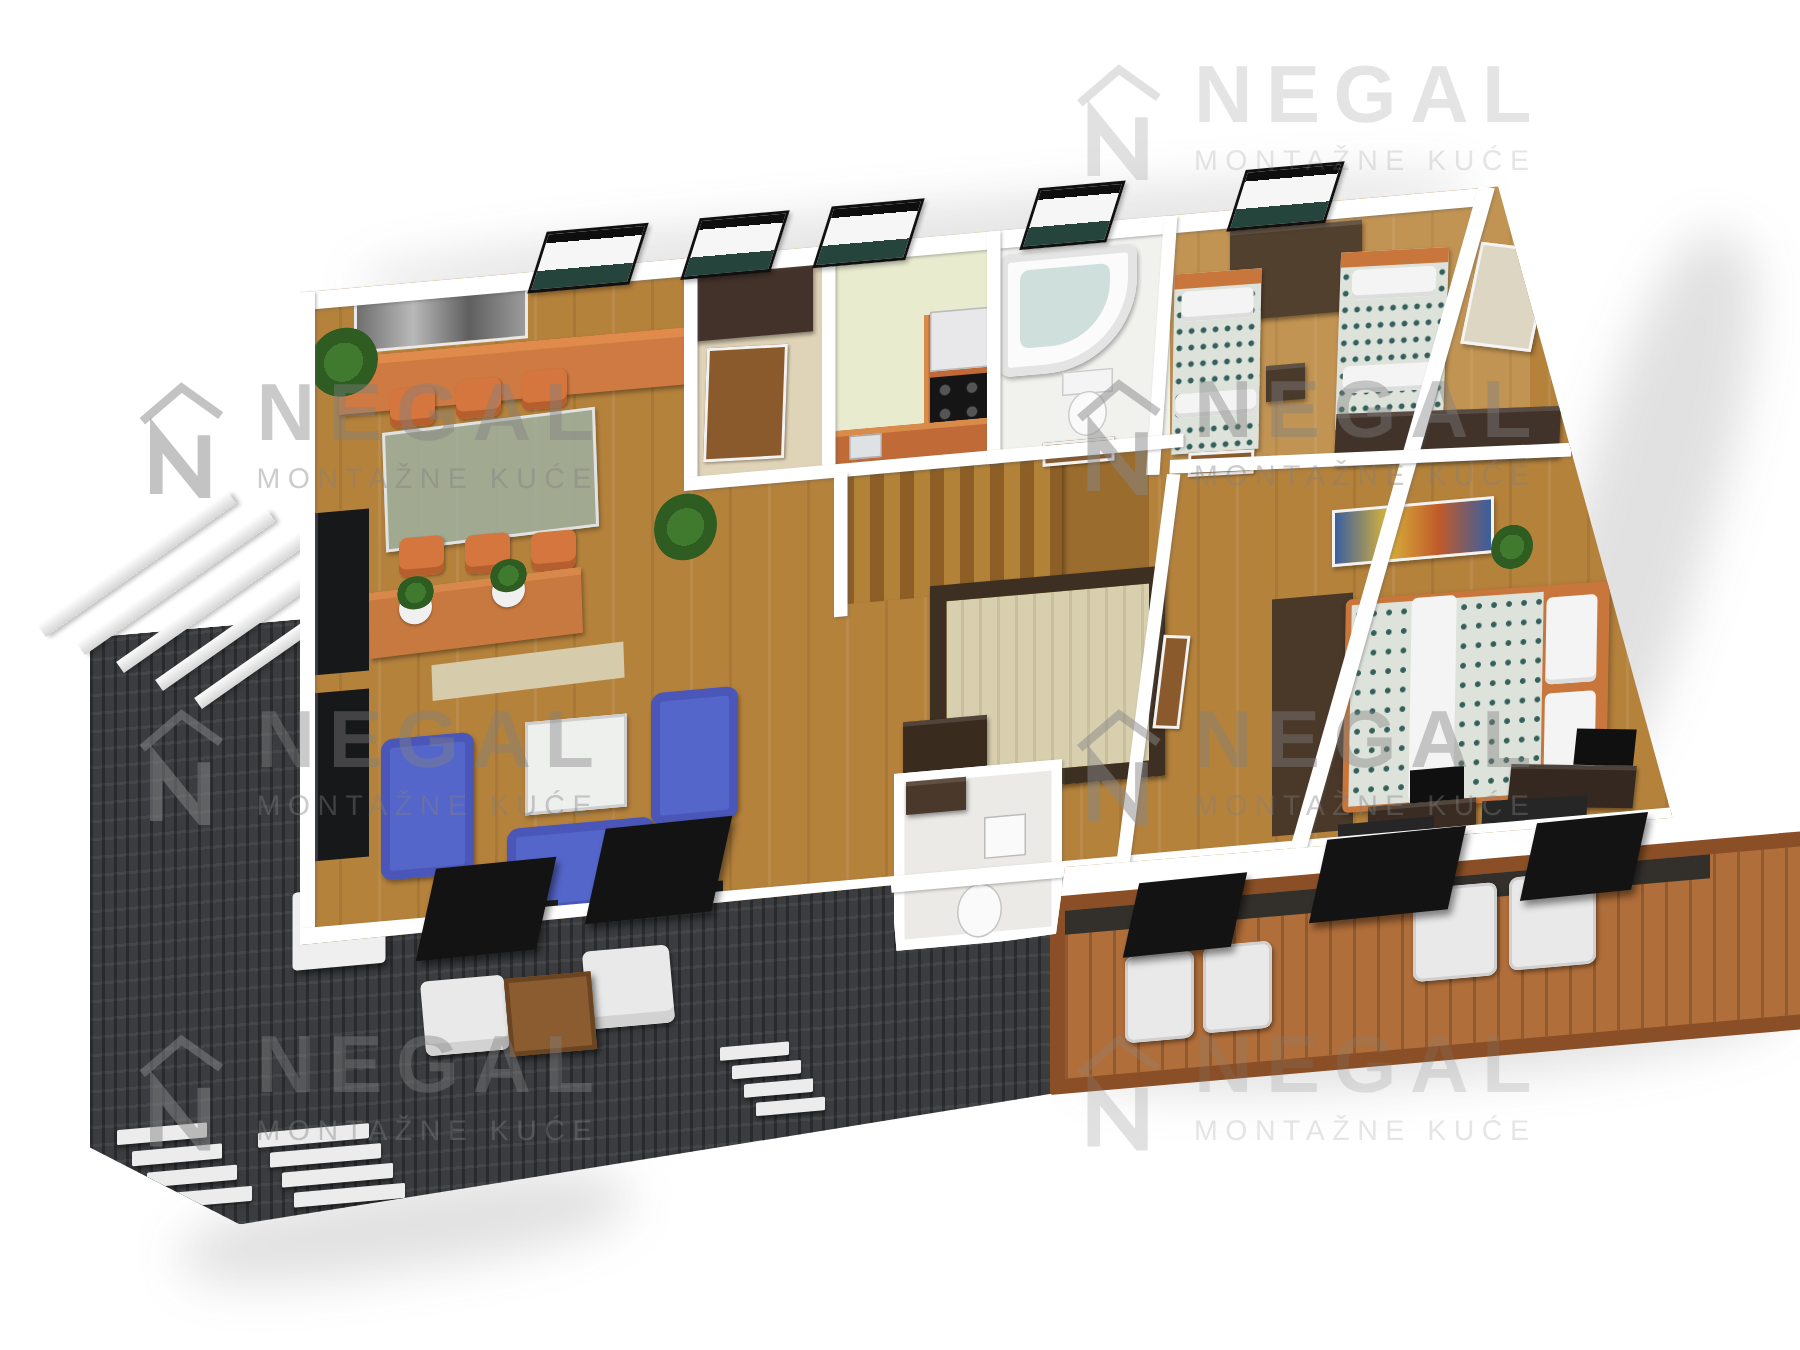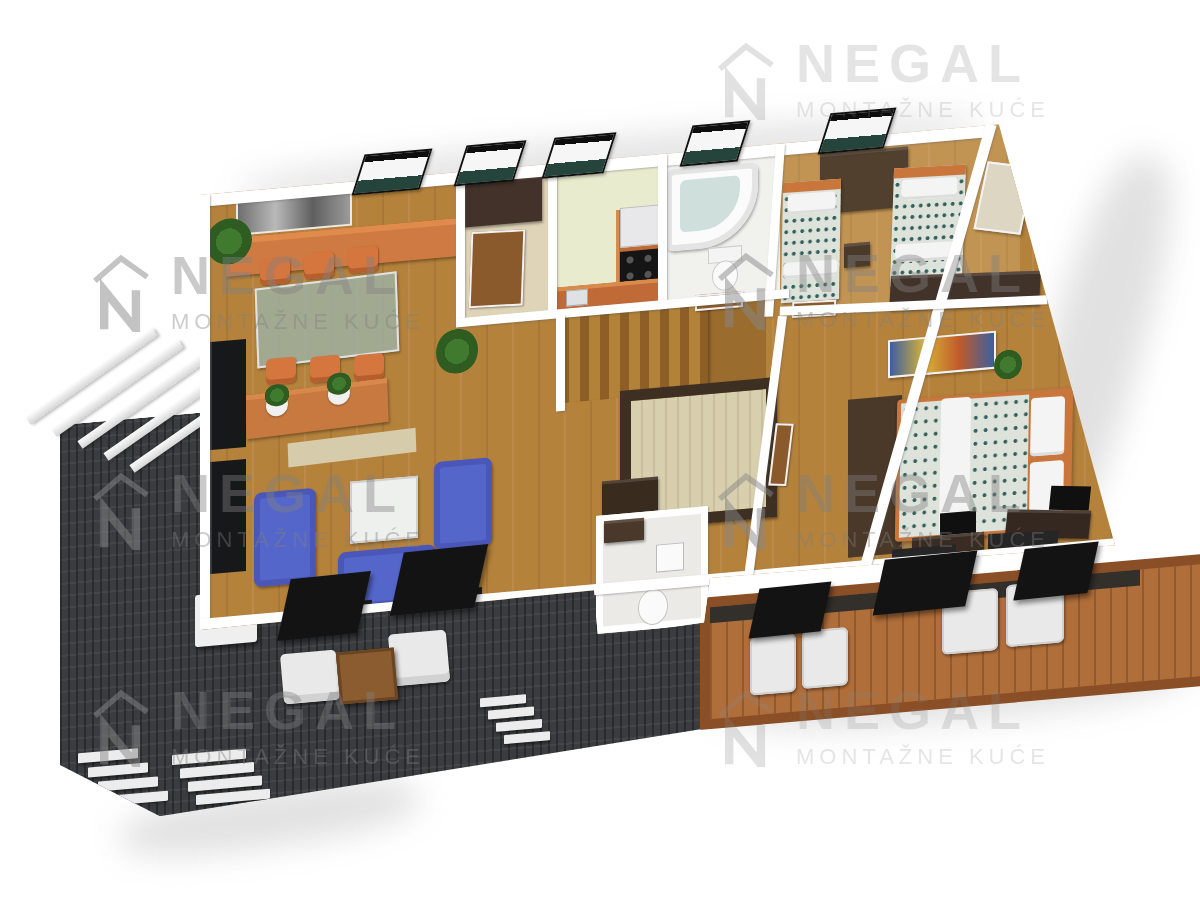--- a/index.html
+++ b/index.html
@@ -46,21 +46,21 @@
   .bedpattern{background-color:#dde2da;
      background-image:radial-gradient(circle,#33605c 1.6px,transparent 2.2px);background-size:8px 11px;}
   .pillow{position:absolute;background:#f4f4f4;border-radius:4px;box-shadow:inset 0 -3px 0 #ddd;}
   .plant{position:absolute;background:radial-gradient(circle at 50% 50%,#3f7a2e 0 40%,#2e5c21 40% 70%,transparent 72%);border-radius:50%;}
   .pot{position:absolute;background:#f0f0f0;border-radius:50%;box-shadow:0 1px 2px rgba(0,0,0,.3);}
   .darkwood{position:absolute;background:#3f3022;box-shadow:inset 0 3px 0 rgba(255,255,255,.12),1px 2px 3px rgba(0,0,0,.4);}
   
   .wm{position:absolute;z-index:6;display:flex;align-items:flex-start;gap:22px;pointer-events:none;}
   .wm-faint{opacity:.5;}
   .wm-brand{font-size:54px;font-weight:bold;letter-spacing:9px;line-height:.95;color:rgba(128,128,128,.42);}
-  .wm-tagline{font-size:22px;letter-spacing:5px;margin-top:8px;color:rgba(128,128,128,.40);}
+  .wm-tagline{font-size:19px;letter-spacing:5px;margin-top:8px;color:rgba(128,128,128,.40);}
   .wm svg{margin-top:2px;}
 </style>
 </head>
 <body>
 <div id="stage">
 
   <div class="shadow-blob" style="left:1050px;top:150px;width:90px;height:400px;transform:rotate(16deg);"></div>
   <div class="shadow-blob" style="left:720px;top:650px;width:470px;height:70px;transform:rotate(-5deg);"></div>
   <div class="shadow-blob" style="left:240px;top:140px;width:740px;height:36px;transform:rotate(-5deg);"></div>
   <div class="shadow-blob" style="left:120px;top:790px;width:300px;height:56px;transform:rotate(-8deg);"></div>

